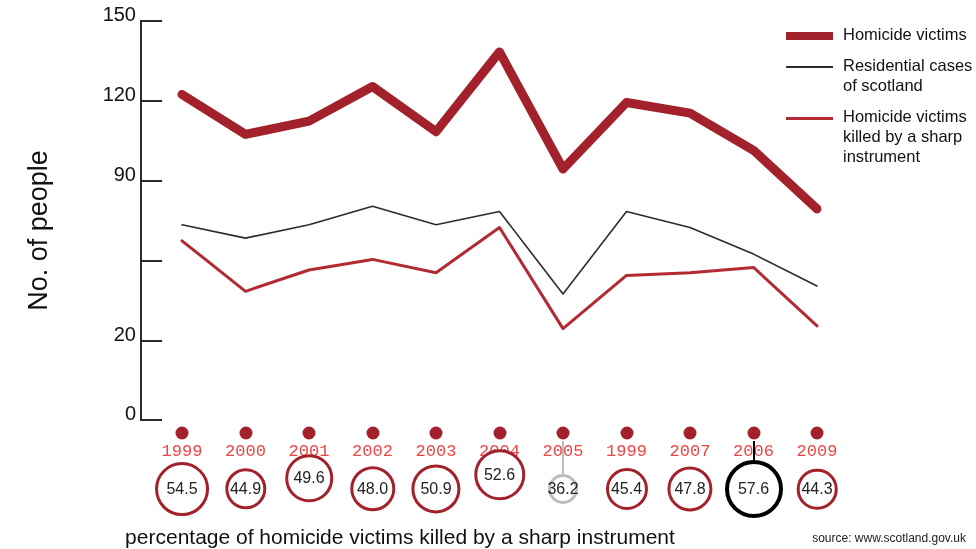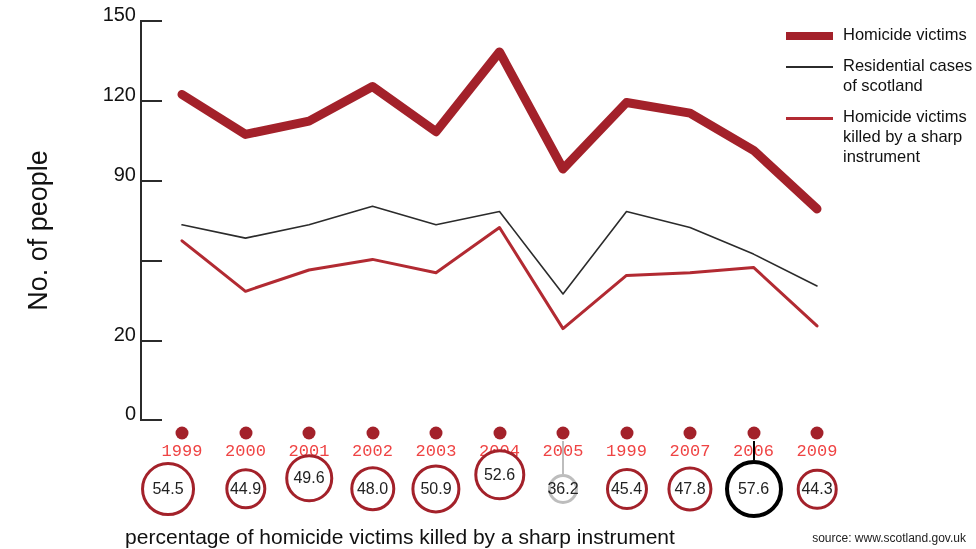--- a/index.html
+++ b/index.html
@@ -170,21 +170,21 @@
       <div class="xdot" style="left: 626.5px; top: 433px; background: rgb(163, 33, 42);"></div>
       <div class="xyear" style="left: 626.5px; top: 442px;">1999</div>
       <div class="xdot" style="left: 690px; top: 433px; background: rgb(163, 33, 42);"></div>
       <div class="xyear" style="left: 690px; top: 442px;">2007</div>
       <div class="xdot" style="left: 753.5px; top: 433px; background: rgb(163, 33, 42);"></div>
       <div class="xyear" style="left: 753.5px; top: 442px;">2006</div>
       <div class="xdot" style="left: 817px; top: 433px; background: rgb(163, 33, 42);"></div>
       <div class="xyear" style="left: 817px; top: 442px;">2009</div>
     </div>
   <div id="bubble-layer">
-      <div class="bubble" style="left: 168px; top: 489px; width: 53.9439px; height: 53.9439px; border: 3px solid rgb(163, 33, 42);">
+      <div class="bubble" style="left: 182px; top: 489px; width: 53.9439px; height: 53.9439px; border: 3px solid rgb(163, 33, 42);">
         <span>54.5</span>
       </div>
       <div class="bubble" style="left: 245.5px; top: 489px; width: 41.3832px; height: 41.3832px; border: 3px solid rgb(163, 33, 42);">
         <span>44.9</span>
       </div>
       <div class="bubble" style="left: 309px; top: 478px; width: 47.5327px; height: 47.5327px; border: 3px solid rgb(163, 33, 42);">
         <span>49.6</span>
       </div>
       <div class="bubble" style="left: 372.5px; top: 489px; width: 45.4393px; height: 45.4393px; border: 3px solid rgb(163, 33, 42);">
         <span>48.0</span>

